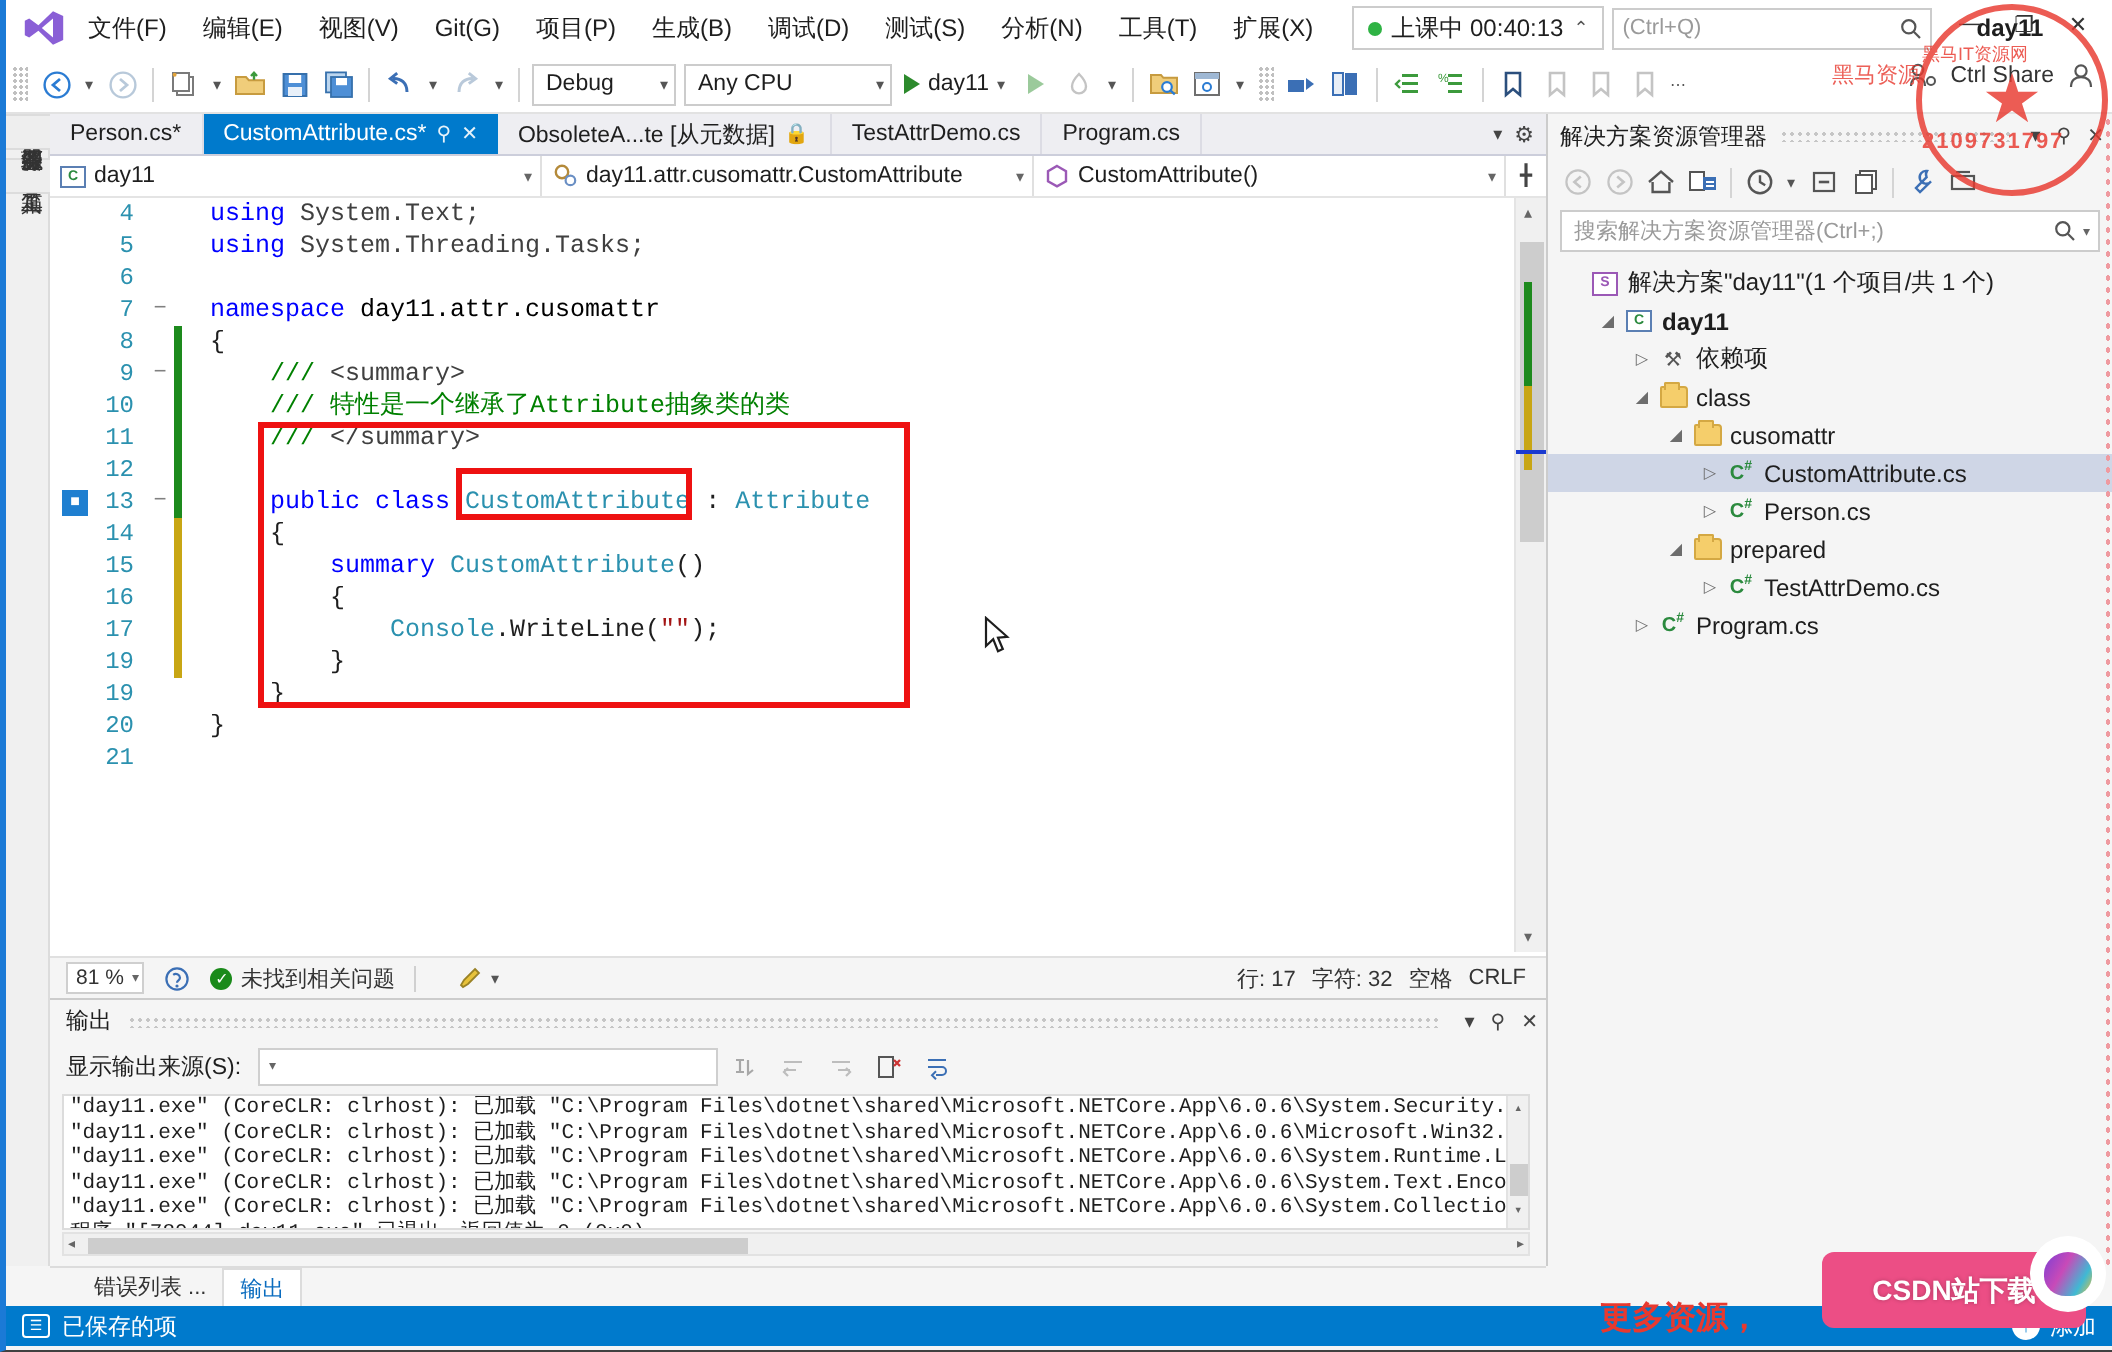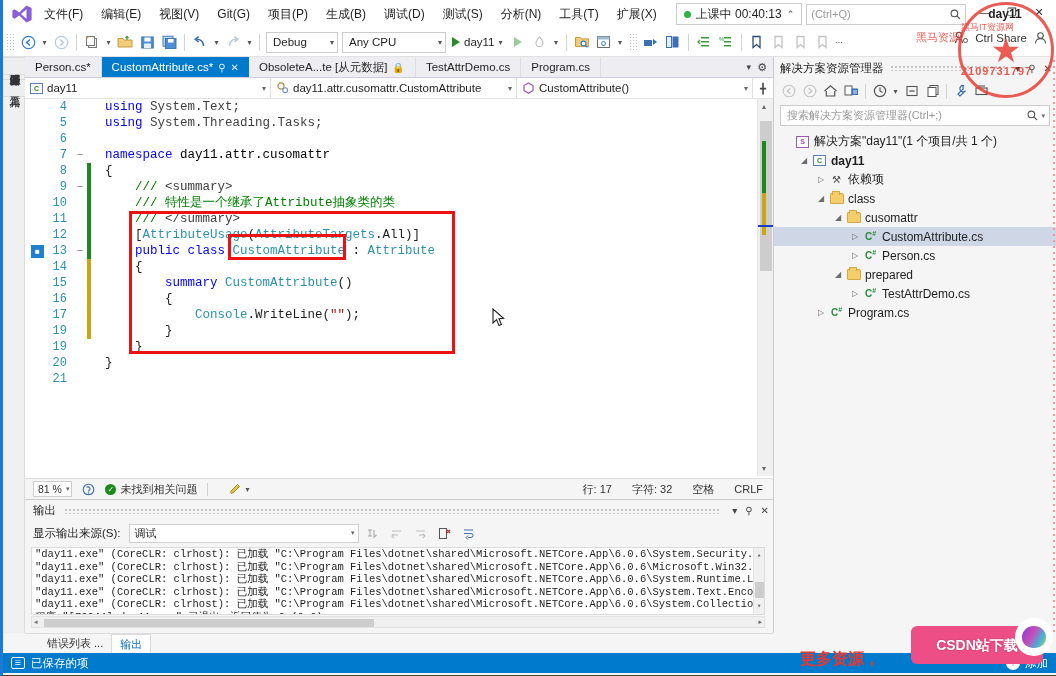--- a/index.html
+++ b/index.html
@@ -243,21 +243,21 @@
   }
   .zoom-combo .zarw { font-size: 7px; color: #666; padding-left: 4px; }
   .st-item { display: flex; align-items: center; gap: 4px; margin-left: 10px; }
   .ok-dot {
     width: 11px; height: 11px; border-radius: 50%;
     background: #1a8a1a; color: #fff; font-size: 8px;
     display: flex; align-items: center; justify-content: center;
   }
   .st-sep { width: 1px; height: 13px; background: #d0d0d0; margin: 0 10px; }
   .st-right {
-    margin-left: auto; display: flex; align-items: center; gap: 20px;
+    margin-left: auto; display: flex; align-items: center; gap: 8px;
     padding-right: 10px; font-size: 11px;
   }
 
   
   .output-panel {
     position: absolute; left: 22px; top: 499px; width: 748px; height: 134px;
     background: #f5f5f5; border-top: 1px solid #cccccc;
   }
   .op-title {
     height: 21px; display: flex; align-items: center;
@@ -742,21 +742,21 @@
     <div class="code-area">
       <div class="code-lines" id="code-lines">
           <div class="cline"><span class="gutter-num">4</span><span class="fold"></span><span class="chgbar" style="background: transparent;"></span><span class="indentmark"></span><span class="ctext"><span class="k">using </span><span class="g">System.Text;</span></span></div>
           <div class="cline"><span class="gutter-num">5</span><span class="fold"></span><span class="chgbar" style="background: transparent;"></span><span class="indentmark"></span><span class="ctext"><span class="k">using </span><span class="g">System.Threading.Tasks;</span></span></div>
           <div class="cline"><span class="gutter-num">6</span><span class="fold"></span><span class="chgbar" style="background: transparent;"></span><span class="indentmark"></span><span class="ctext"></span></div>
           <div class="cline"><span class="gutter-num">7</span><span class="fold">−</span><span class="chgbar" style="background: transparent;"></span><span class="indentmark"></span><span class="ctext"><span class="k">namespace </span><span class="m">day11.attr.cusomattr</span></span></div>
           <div class="cline"><span class="gutter-num">8</span><span class="fold"></span><span class="chgbar" style="background: rgb(29, 138, 29);"></span><span class="indentmark"></span><span class="ctext"><span class="p">{</span></span></div>
           <div class="cline"><span class="gutter-num">9</span><span class="fold">−</span><span class="chgbar" style="background: rgb(29, 138, 29);"></span><span class="indentmark"></span><span class="ctext"><span class="c">    /// </span><span class="g">&lt;summary&gt;</span></span></div>
           <div class="cline"><span class="gutter-num">10</span><span class="fold"></span><span class="chgbar" style="background: rgb(29, 138, 29);"></span><span class="indentmark"></span><span class="ctext"><span class="c">    /// </span><span class="c">特性是一个继承了Attribute抽象类的类</span></span></div>
           <div class="cline"><span class="gutter-num">11</span><span class="fold"></span><span class="chgbar" style="background: rgb(29, 138, 29);"></span><span class="indentmark"></span><span class="ctext"><span class="c">    /// </span><span class="g">&lt;/summary&gt;</span></span></div>
-          <div class="cline"><span class="gutter-num">12</span><span class="fold"></span><span class="chgbar" style="background: rgb(29, 138, 29);"></span><span class="indentmark"></span><span class="ctext"><span class="p">    [</span><span class="t">AttributeUsage</span><span class="p">(</span><span class="t">AttributeTargets</span><span class="p">.All)]</span></span></div>
+          <div class="cline"><span class="gutter-num">12</span><span class="fold"></span><span class="chgbar" style="background: rgb(29, 138, 29);"></span><span class="indentmark"></span></div>
           <div class="marker-icon" style="top: 146px; position: absolute;">■</div>
           <div class="cline"><span class="gutter-num">13</span><span class="fold">−</span><span class="chgbar" style="background: rgb(29, 138, 29);"></span><span class="indentmark"></span><span class="ctext"><span class="k">    public class </span><span class="t">CustomAttribute</span><span class="p"> : </span><span class="t">Attribute</span></span></div>
           <div class="cline"><span class="gutter-num">14</span><span class="fold"></span><span class="chgbar" style="background: rgb(200, 166, 20);"></span><span class="indentmark"></span><span class="ctext"><span class="p">    {</span></span></div>
           <div class="cline"><span class="gutter-num">15</span><span class="fold"></span><span class="chgbar" style="background: rgb(200, 166, 20);"></span><span class="indentmark"></span><span class="ctext"><span class="k">        summary </span><span class="t">CustomAttribute</span><span class="p">()</span></span></div>
           <div class="cline"><span class="gutter-num">16</span><span class="fold"></span><span class="chgbar" style="background: rgb(200, 166, 20);"></span><span class="indentmark"></span><span class="ctext"><span class="p">        {</span></span></div>
           <div class="cline"><span class="gutter-num">17</span><span class="fold"></span><span class="chgbar" style="background: rgb(200, 166, 20);"></span><span class="indentmark"></span><span class="ctext"><span class="t">            Console</span><span class="p">.WriteLine(</span><span class="s">""</span><span class="p">);</span></span></div>
           <div class="cline"><span class="gutter-num">19</span><span class="fold"></span><span class="chgbar" style="background: rgb(200, 166, 20);"></span><span class="indentmark"></span><span class="ctext"><span class="p">        }</span></span></div>
           <div class="cline"><span class="gutter-num">19</span><span class="fold"></span><span class="chgbar" style="background: transparent;"></span><span class="indentmark"></span><span class="ctext"><span class="p">    }</span></span></div>
           <div class="cline"><span class="gutter-num">20</span><span class="fold"></span><span class="chgbar" style="background: transparent;"></span><span class="indentmark"></span><span class="ctext"><span class="p">}</span></span></div>
           <div class="cline"><span class="gutter-num">21</span><span class="fold"></span><span class="chgbar" style="background: transparent;"></span><span class="indentmark"></span><span class="ctext"></span></div>
@@ -815,21 +815,20 @@
     <div class="op-title">
       <span>输出</span>
       <span class="op-dots"></span>
       <span class="op-ctrl">▾</span>
       <span class="op-ctrl">⚲</span>
       <span class="op-ctrl">✕</span>
     </div>
     <div class="op-toolbar">
       <span>显示输出来源(S):</span>
       <span class="op-combo">
-        <span class="ocl">调试</span>
         <span class="oarw">▾</span>
       </span>
       <span class="op-tb-btn">
         <svg width="13" height="13" viewBox="0 0 13 13">
           <path d="M2 9 h4 M4 9 v-6 M2 3 h4" stroke="#a8a8a8" stroke-width="1.1" fill="none"></path>
           <path d="M8 3 v7 l2.5-2" stroke="#a8a8a8" stroke-width="1.1" fill="none"></path>
         </svg>
       </span>
       <span class="op-tb-btn">
         <svg width="13" height="13" viewBox="0 0 13 13">

